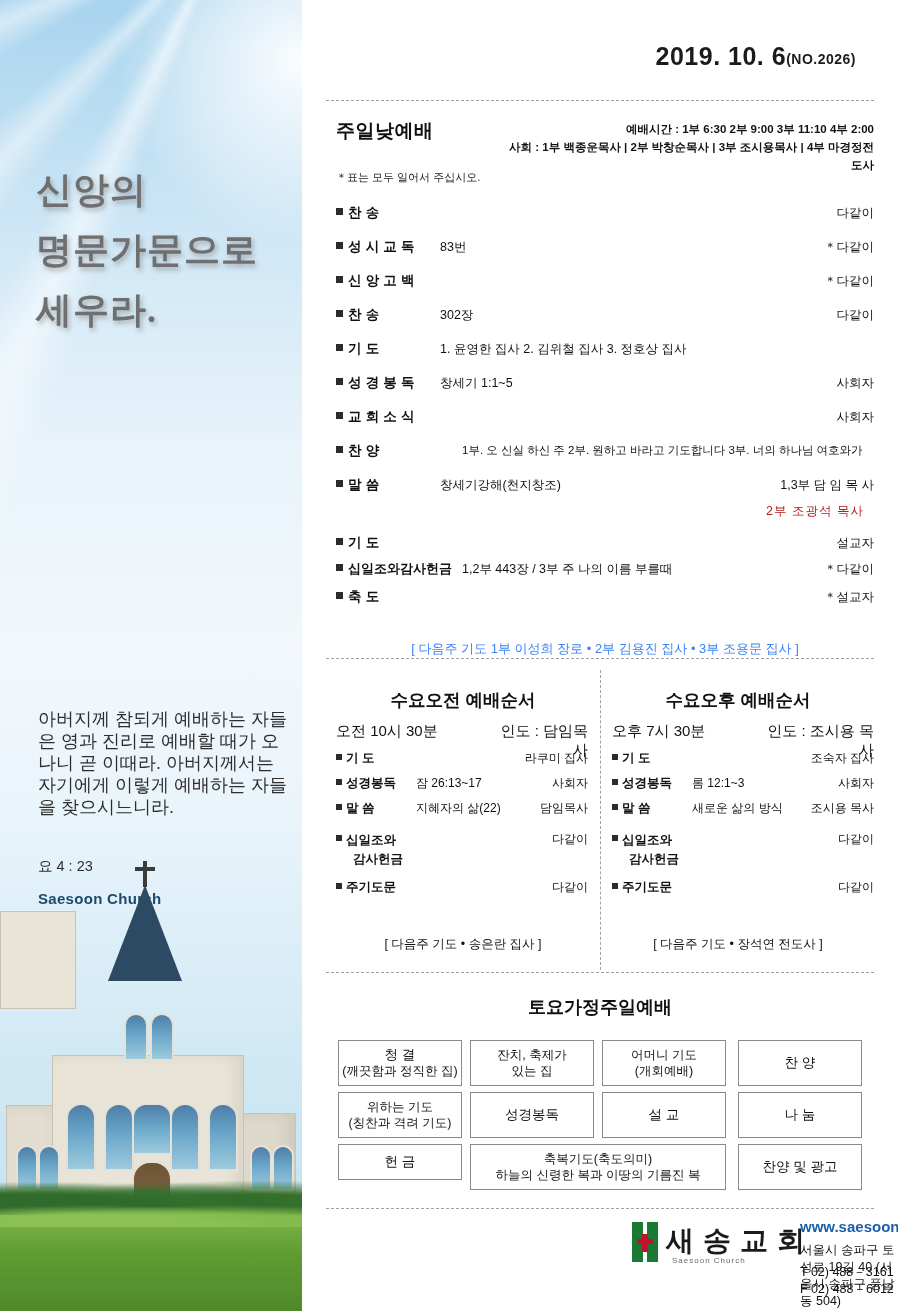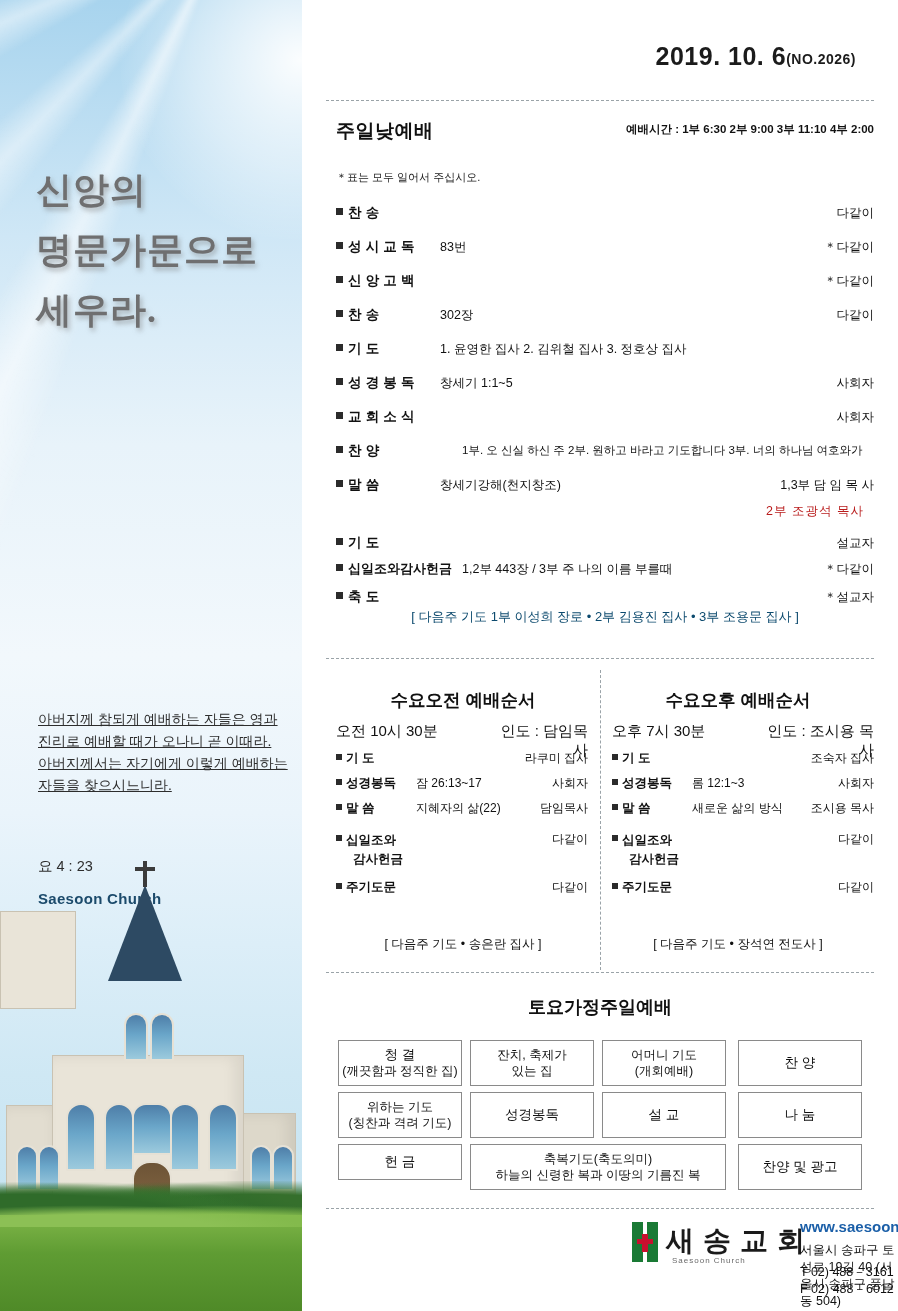--- a/index.html
+++ b/index.html
@@ -70,24 +70,23 @@
   }
   #hl1 { top: 96px;  font-size: 40px; }
   #hl2 { top: 166px; font-size: 36px; }
   #hl3 { top: 226px; font-size: 36px; }
   #hl4 { top: 286px; font-size: 36px; }
 
   #verse {
     position: absolute;
     left: 38px; top: 708px;
     width: 250px;
-    font-size: 14px;
+    font-size: 18px;
     line-height: 22px;
     color: #2d2d2d;
-    text-decoration: underline;
   }
   #verse-ref {
     position: absolute;
     left: 38px; top: 857px;
     font-size: 14.5px;
     color: #2d2d2d;
   }
   #left-church-name {
     position: absolute;
     left: 38px; top: 890px;
@@ -244,22 +243,22 @@
     font-size: 12.5px;
     text-align: right;
     white-space: nowrap;
   }
   .sub-right {
     position: absolute; right: 34px;
     font-size: 12.5px; color: #b91c1c;
     letter-spacing: 1px;
   }
   #next-prayer {
-    position: absolute; left: 34px; top: 608px; width: 538px;
-    text-align: center; font-size: 13px; color: #0c4a6e;
+    position: absolute; left: 34px; top: 640px; width: 538px;
+    text-align: center; font-size: 13px; color: #3b82f6;
   }
 
   
   .wed-title {
     position: absolute; top: 688px;
     font-size: 17.5px; font-weight: bold; color: #111; text-align: center;
   }
   #wed-am-title { left: 24px; width: 274px; }
   #wed-pm-title { left: 300px; width: 272px; }
 
@@ -383,20 +382,21 @@
 
   <div id="date-line">
     <span>2019. 10. 6</span><span class="no">(NO.2026)</span>
   </div>
 
   <div class="hr-dash" style="top:100px;"></div>
 
   <div id="sun-title">주일낮예배</div>
   <div id="sun-times">
     <div>예배시간 : 1부 6:30  2부 9:00  3부 11:10  4부 2:00</div>
+    <div>사회 : 1부 백종운목사 | 2부 박창순목사 | 3부 조시용목사 | 4부 마경정전도사</div>
   </div>
   <div id="star-note">＊표는 모두 일어서 주십시오.</div>
 
   <div class="row" style="top:204px;">
     <span class="bullet"></span>
     <span class="label">찬       송</span>
     <span class="detail"></span>
     <span class="right">다같이</span>
   </div>
   <div class="row" style="top:238px;">

